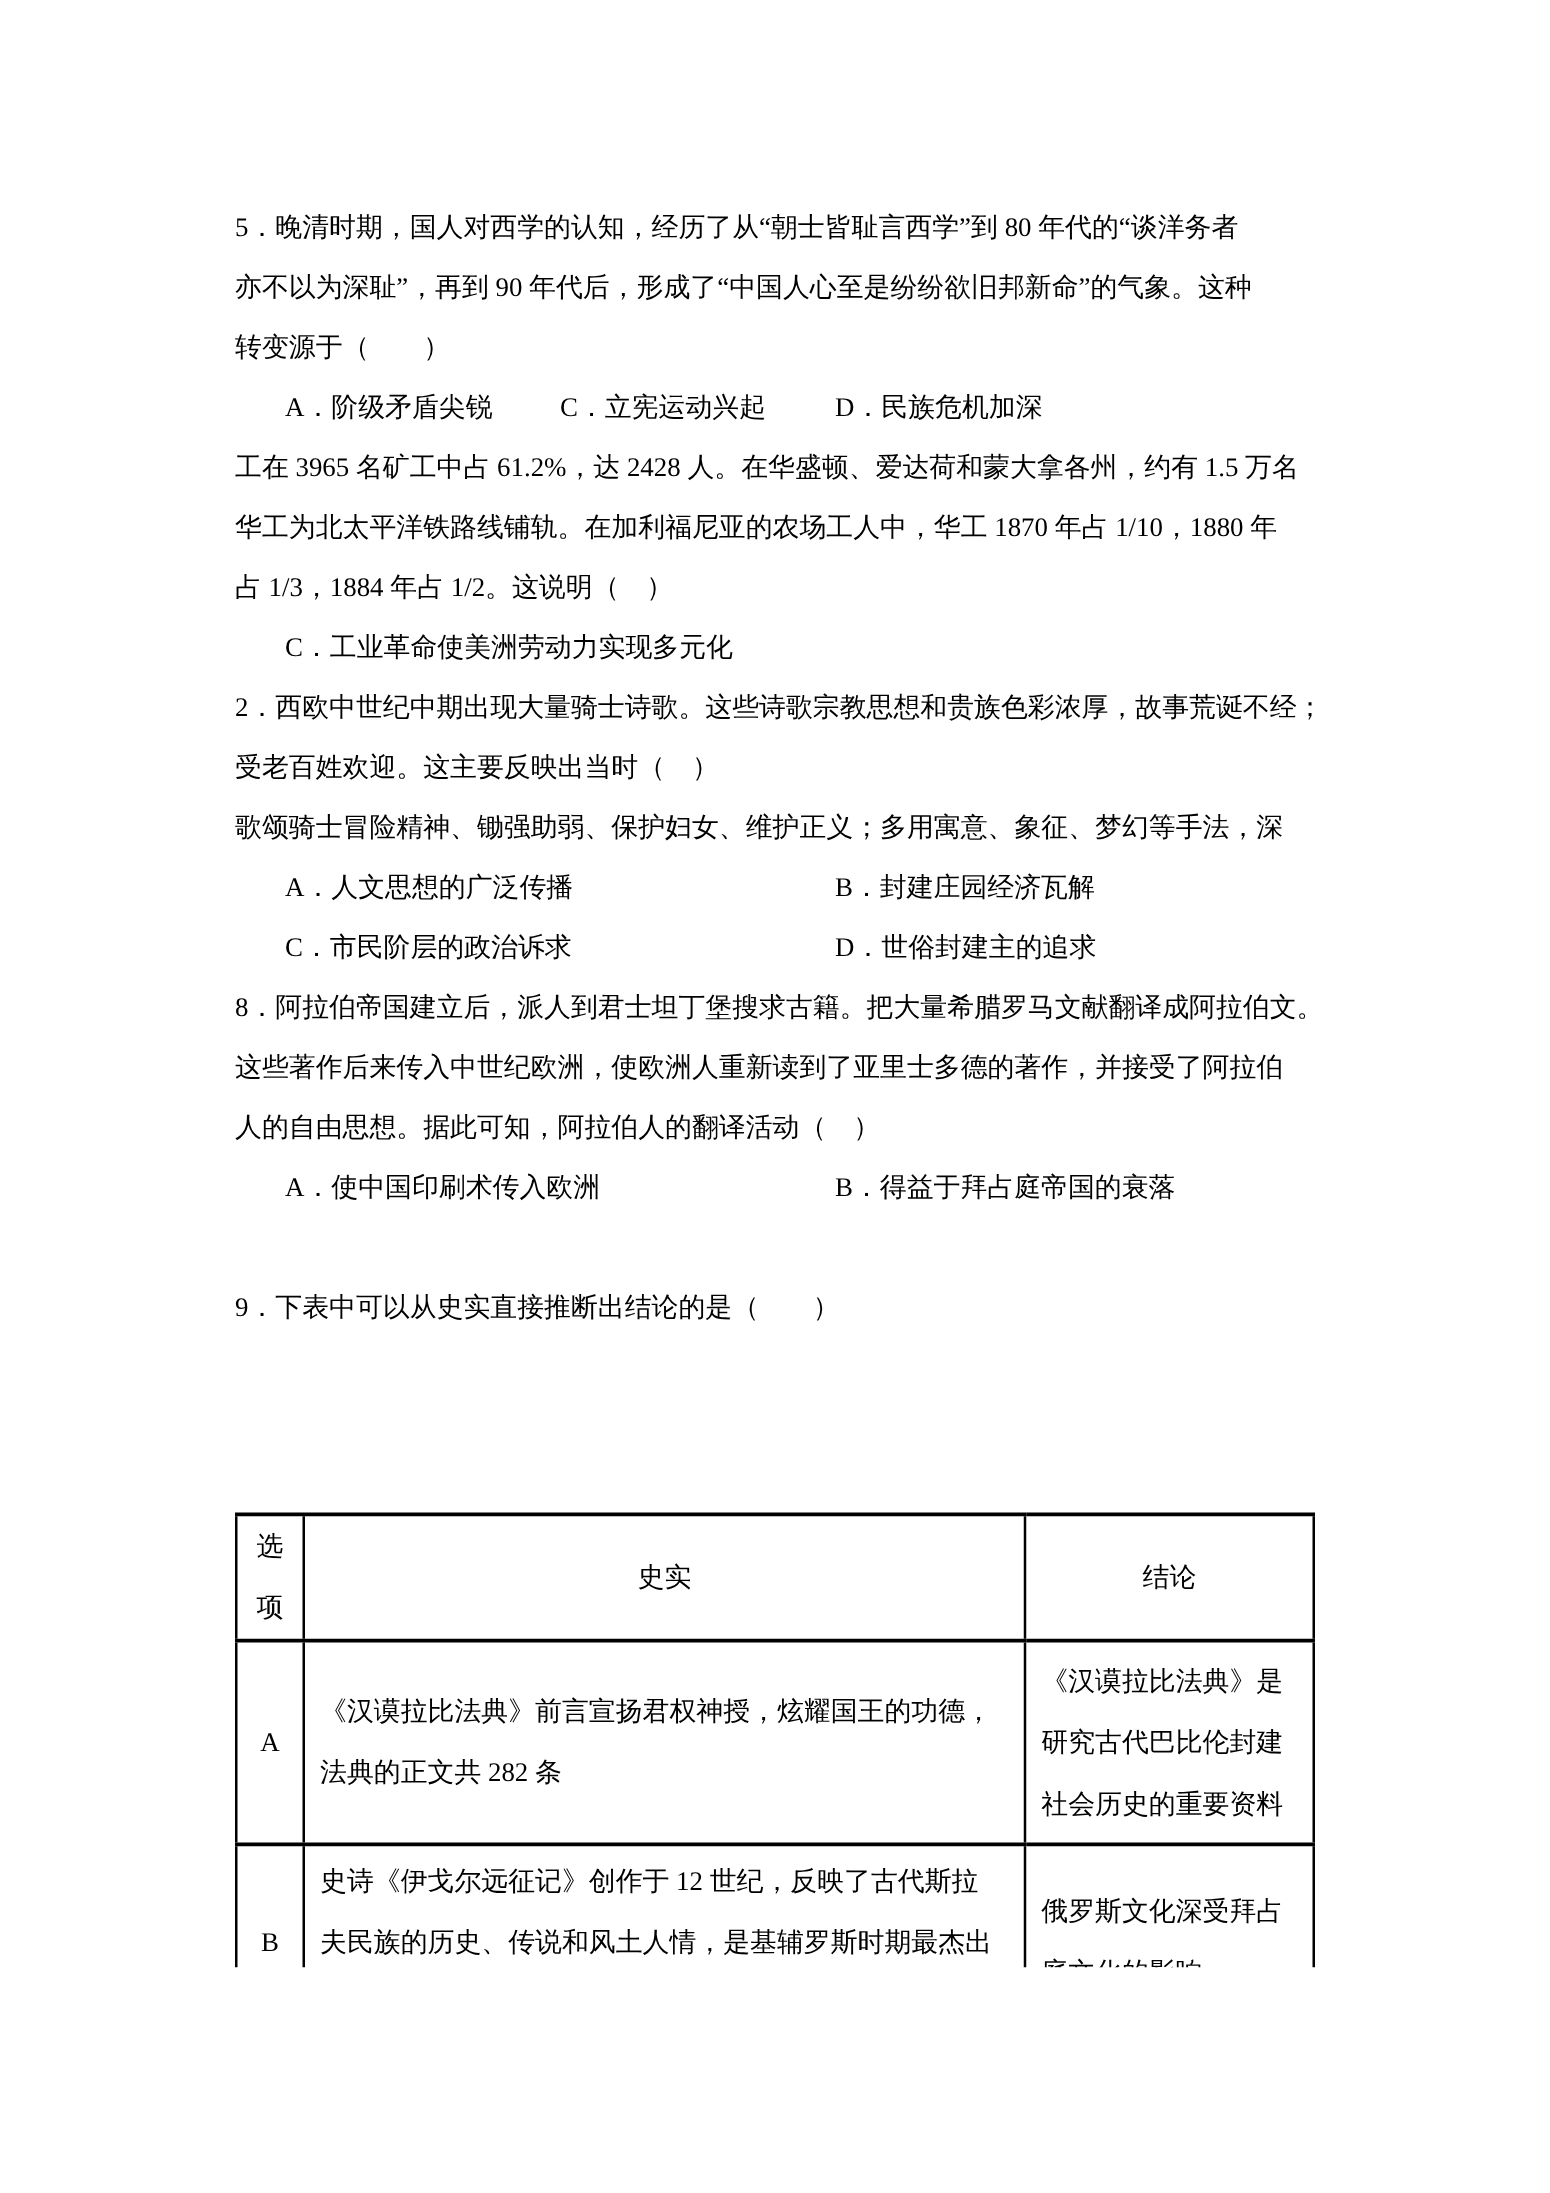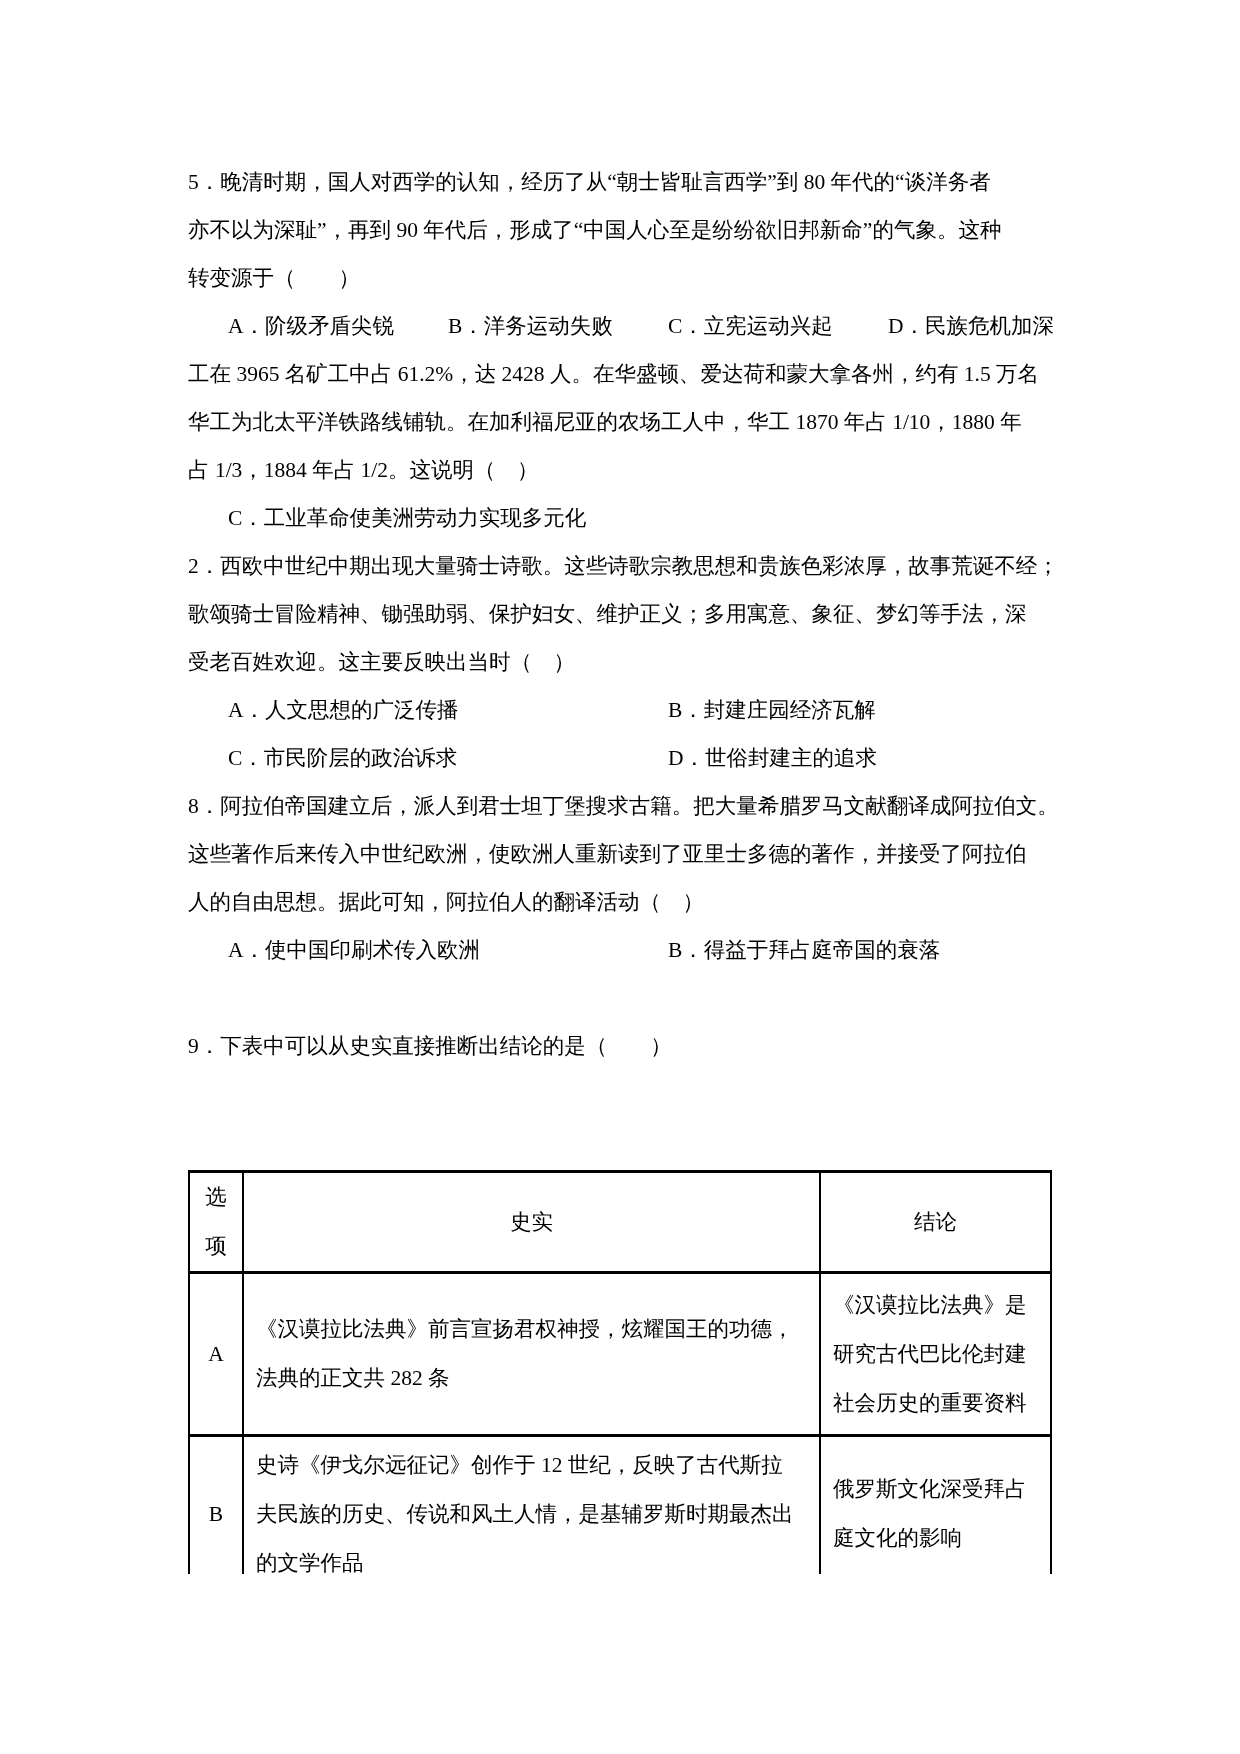--- a/index.html
+++ b/index.html
@@ -17,21 +17,21 @@
     font-size:21.5px;
   }
   .line { height:48px; line-height:48px; white-space:nowrap; }
   .opt-row { display:flex;margin-left:40px; }
   .o4 { display:inline-block; width:220px; flex:none; white-space:nowrap; }
   .o2 { display:inline-block; width:440px; flex:none; white-space:nowrap; }
   .o-last { display:inline-block; white-space:nowrap; }
 
   table.tbl {
     position:absolute;
-    left:188px; top:1170px; width:862px;
+    left:188px; top:1210px; width:862px;
     border-collapse:collapse; table-layout:fixed;
     font-size:21.5px;
   }
   .tbl td {
     border:2px solid #000000;
     border-top-width:3px; border-bottom-width:3px;
     vertical-align:middle;
     padding:0;
   }
   .tbl tr.hdr { height:100px; }
@@ -49,39 +49,38 @@
 <div class="page">
 
   <div class="content">
 
     <div>
       <div class="line">5．晚清时期，国人对西学的认知，经历了从“朝士皆耻言西学”到 80 年代的“谈洋务者</div>
       <div class="line">亦不以为深耻”，再到 90 年代后，形成了“中国人心至是纷纷欲旧邦新命”的气象。这种</div>
       <div class="line">转变源于（　　）</div>
       <div class="line opt-row">
         <span class="o4">A．阶级矛盾尖锐</span>
-        <span class="o4">B．洋务运动失败</span>
         <span class="o4">C．立宪运动兴起</span>
         <span class="o-last">D．民族危机加深</span>
       </div>
     </div>
 
     <div>
       <div class="line">工在 3965 名矿工中占 61.2%，达 2428 人。在华盛顿、爱达荷和蒙大拿各州，约有 1.5 万名</div>
       <div class="line">华工为北太平洋铁路线铺轨。在加利福尼亚的农场工人中，华工 1870 年占 1/10，1880 年</div>
       <div class="line">占 1/3，1884 年占 1/2。这说明（　）</div>
       <div class="line opt-row">
         <span class="o2">C．工业革命使美洲劳动力实现多元化</span>
       </div>
     </div>
 
     <div>
       <div class="line">2．西欧中世纪中期出现大量骑士诗歌。这些诗歌宗教思想和贵族色彩浓厚，故事荒诞不经；</div>
+      <div class="line">受老百姓欢迎。这主要反映出当时（　）</div>
       <div class="line">歌颂骑士冒险精神、锄强助弱、保护妇女、维护正义；多用寓意、象征、梦幻等手法，深</div>
-      <div class="line">受老百姓欢迎。这主要反映出当时（　）</div>
       <div class="line opt-row">
         <span class="o2">A．人文思想的广泛传播</span>
         <span class="o-last">B．封建庄园经济瓦解</span>
       </div>
       <div class="line opt-row">
         <span class="o2">C．市民阶层的政治诉求</span>
         <span class="o-last">D．世俗封建主的追求</span>
       </div>
     </div>
 

